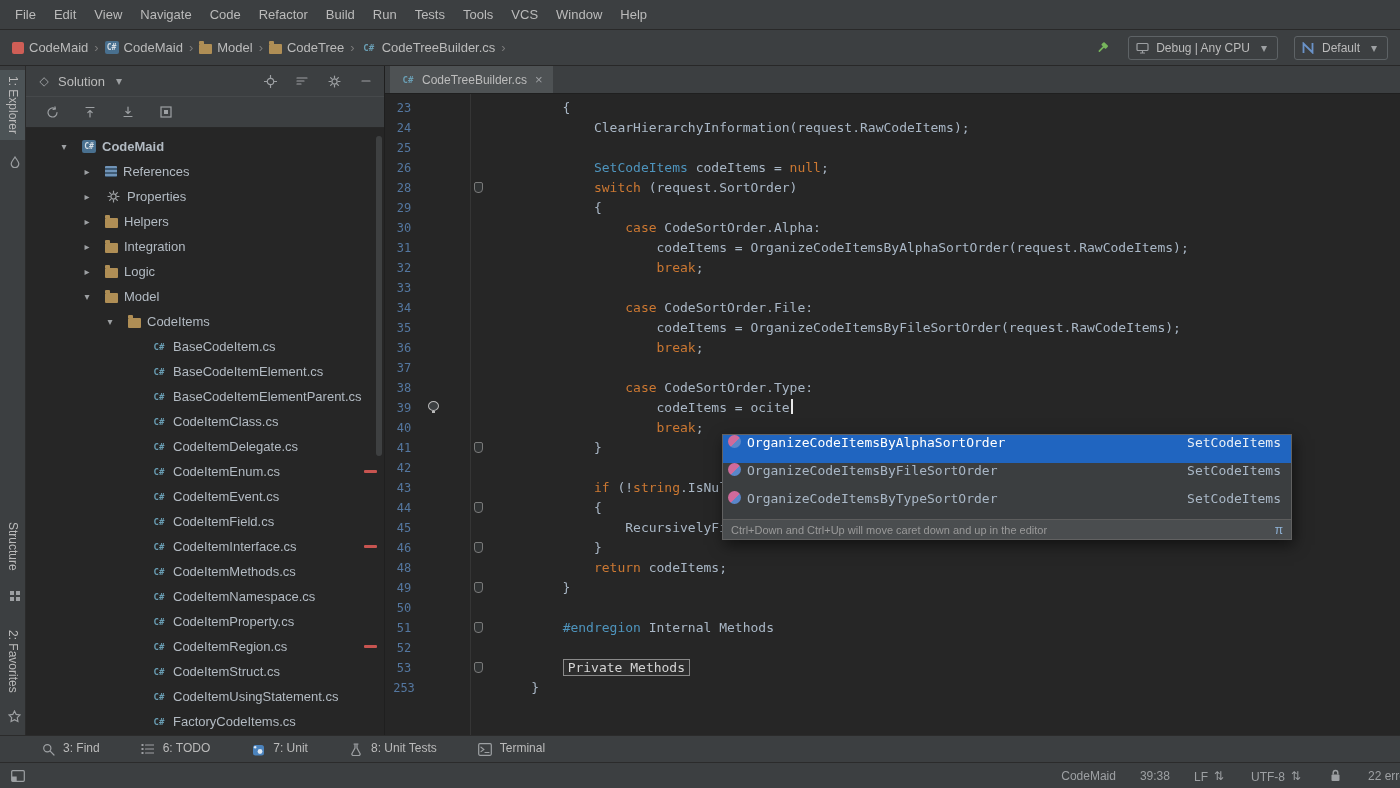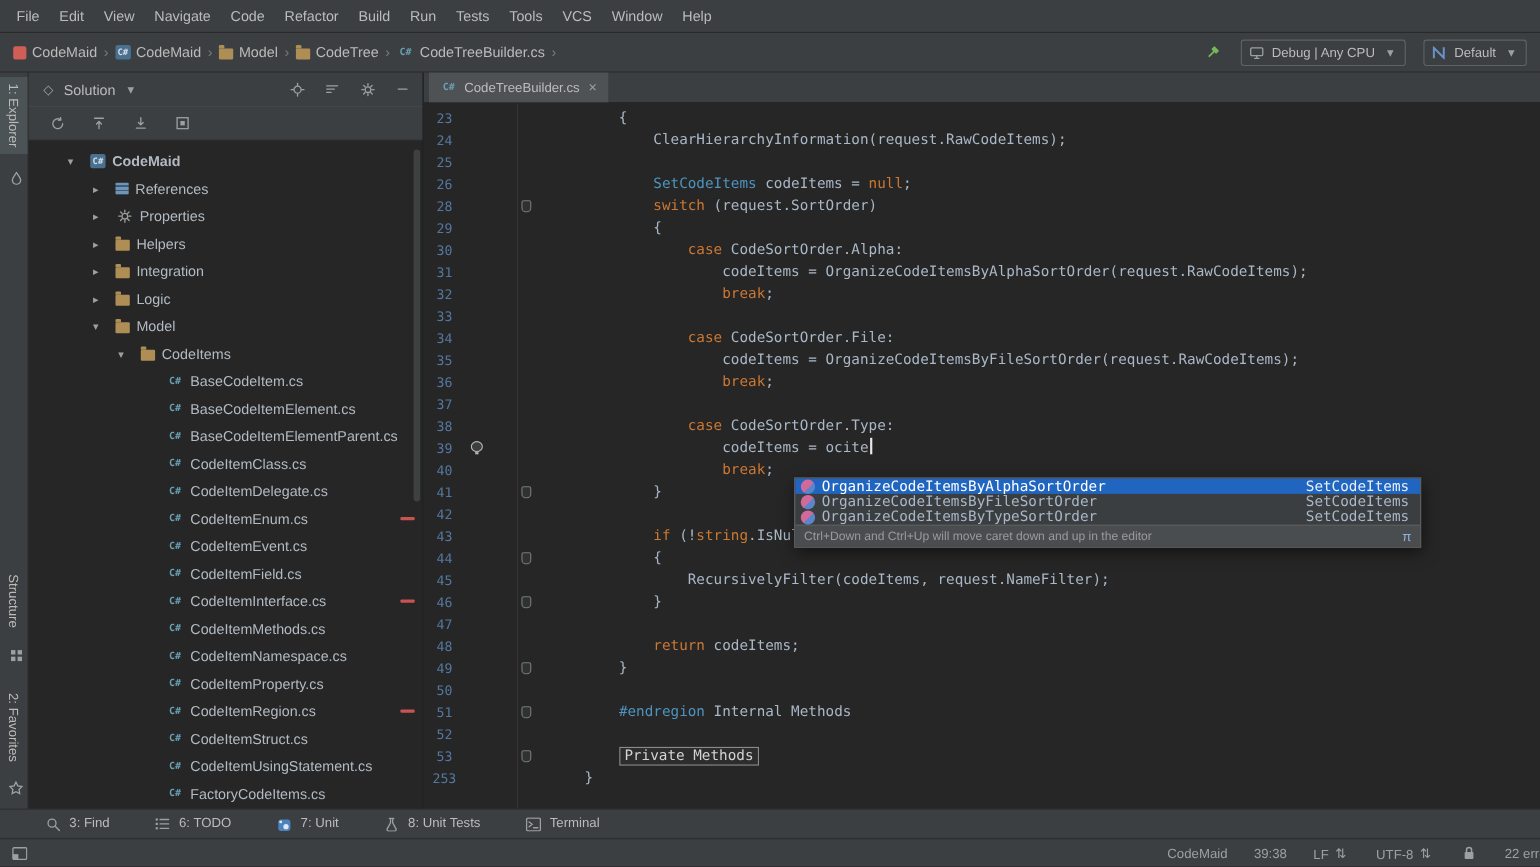--- a/index.html
+++ b/index.html
@@ -55,21 +55,21 @@
   .bulb{position:absolute;left:5px;top:3px;width:11px;height:10px;border-radius:50%;border:1px solid #b9b9b9;background:#3c3f41}
   .bulb::after{content:"";position:absolute;left:3px;bottom:-3px;width:3px;height:2px;background:#b9b9b9}
   pre.codeline{margin:0;font:13px/20px "DejaVu Sans Mono",monospace;color:#a9b7c6;white-space:pre}
   .seg-d{color:#a9b7c6}
   .seg-k{color:#cc7832}
   .seg-t{color:#4e94bd}
   .seg-box{border:1px solid #8a8a8a;padding:0 4px;color:#d4d4d4;background:#2d2d2d}
   .caret{display:inline-block;width:2px;height:15px;background:#e8e8e8;margin-left:1px;vertical-align:-2px}
   
   .popup{position:absolute;left:337px;top:340px;width:570px;background:#3b3e40;border:1px solid #616161;box-shadow:2px 5px 14px rgba(0,0,0,.55);z-index:20}
-  .comp-row{height:14px;display:flex;align-items:center;padding:0 10px 0 5px;font:13px "DejaVu Sans Mono",monospace;color:#a9b7c6}
+  .comp-row{height:28px;display:flex;padding:0 10px 0 5px;font:13px "DejaVu Sans Mono",monospace;color:#a9b7c6}
   .comp-row.sel{background:#2065c0;color:#ffffff}
   .comp-name{margin-left:6px;white-space:nowrap}
   .comp-type{margin-left:auto;color:#a9b7c6}
   .sel .comp-type{color:#e9eff6}
   .m-icon{width:13px;height:13px;border-radius:50%;background:linear-gradient(135deg,#cf6a9b 55%,#5a86c9 55%);flex:none}
   .popup-hint{height:20px;background:#4a4d4f;border-top:1px solid #5d5d5d;display:flex;align-items:center;padding:0 8px;font-size:11px;color:#9a9a9a;font-family:"Liberation Sans",sans-serif}
   .pi{margin-left:auto;color:#8fb3d8;font-size:12px}
   
   .bottombar{height:27px;background:#3c3f41;border-top:1px solid #2b2b2b;display:flex;align-items:center;gap:40px;padding-left:40px;font-size:12px;color:#bbbbbb}
   .bb-item{display:flex;align-items:flex-start;gap:7px}
@@ -518,25 +518,20 @@
               <pre class="codeline"><span class="seg-d">                RecursivelyFilter(codeItems, request.NameFilter);</span></pre>
             </div>
             <div class="line">
               <span class="num">46</span>
               <span class="gut">
                 <span class="badge"></span>
               </span>
               <pre class="codeline"><span class="seg-d">            }</span></pre>
             </div>
             <div class="line">
-              <span class="num">47</span>
-              <span class="gut"></span>
-              <pre class="codeline"></pre>
-            </div>
-            <div class="line">
               <span class="num">48</span>
               <span class="gut"></span>
               <pre class="codeline"><span class="seg-d">            </span><span class="seg-k">return</span><span class="seg-d"> codeItems;</span></pre>
             </div>
             <div class="line">
               <span class="num">49</span>
               <span class="gut">
                 <span class="badge"></span>
               </span>
               <pre class="codeline"><span class="seg-d">        }</span></pre>

